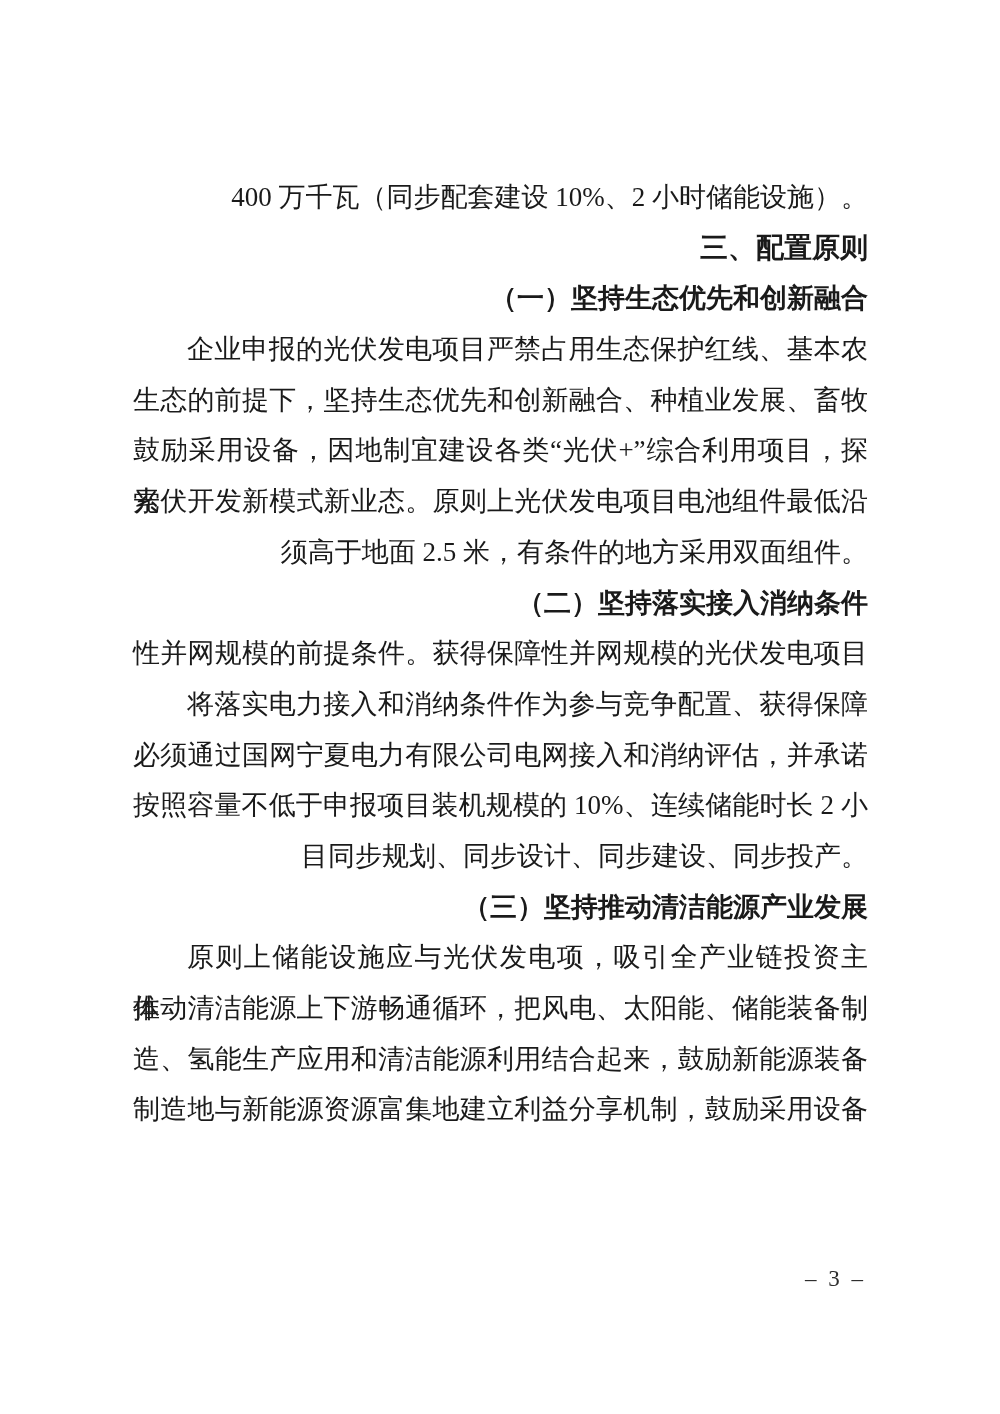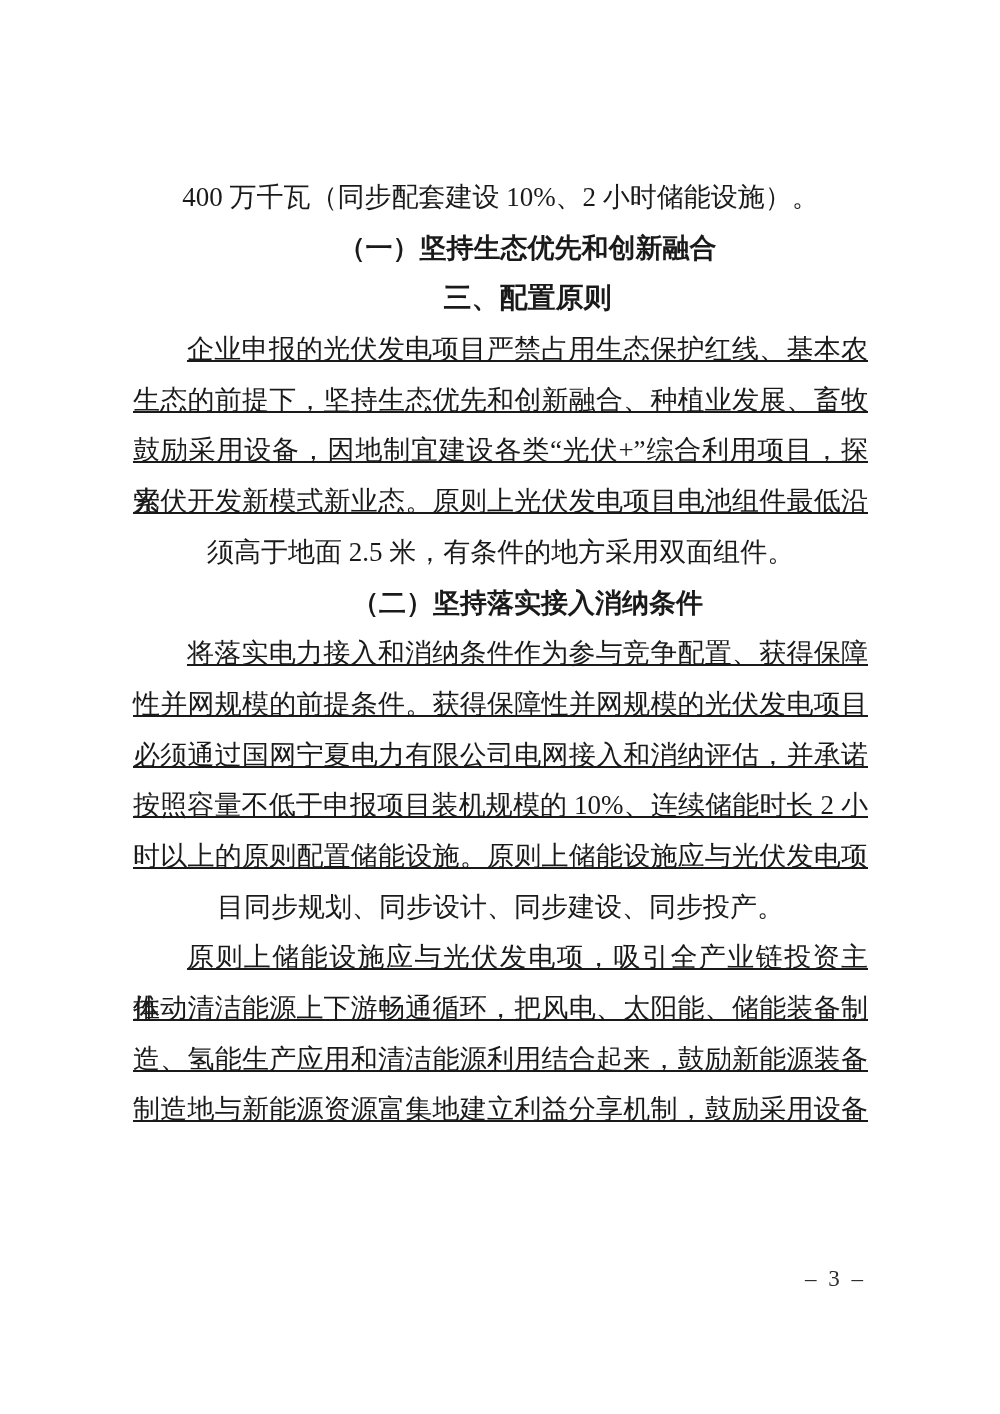--- a/index.html
+++ b/index.html
@@ -20,27 +20,26 @@
       position: absolute;
       left: 133px;
       top: 172px;
       width: 735px;
     }
     .line {
       font-size: 27px;
       height: 50.7px;
       line-height: 50.7px;
       white-space: normal;
-      text-align: center;
+      text-align: right;
     }
     
     .full {
       text-align: justify;
       text-align-last: justify;
-      text-decoration: underline;
     }
     
     .indent {
       text-indent: 54px;
     }
     
     .h1 {
       font-family: "Liberation Sans", "DejaVu Sans", sans-serif;
       font-weight: bold;
       font-size: 28px;
@@ -59,33 +58,33 @@
       color: #2e2e2e;
       font-family: "Liberation Serif", "DejaVu Serif", serif;
     }
   </style>
 </head>
 <body>
 
 <div class="page">
   <div class="content">
     <div class="line">400 万千瓦（同步配套建设 10%、2 小时储能设施）。</div>
+    <div class="line h1 indent">三、配置原则</div>
     <div class="line h2 indent">（一）坚持生态优先和创新融合</div>
-    <div class="line h1 indent">三、配置原则</div>
     <div class="line full indent">企业申报的光伏发电项目严禁占用生态保护红线、基本农</div>
     <div class="line full">生态的前提下，坚持生态优先和创新融合、种植业发展、畜牧</div>
     <div class="line full">鼓励采用设备，因地制宜建设各类“光伏+”综合利用项目，探索</div>
     <div class="line full">光伏开发新模式新业态。原则上光伏发电项目电池组件最低沿</div>
     <div class="line">须高于地面 2.5 米，有条件的地方采用双面组件。</div>
     <div class="line h2 indent">（二）坚持落实接入消纳条件</div>
+    <div class="line full">性并网规模的前提条件。获得保障性并网规模的光伏发电项目</div>
     <div class="line full indent">将落实电力接入和消纳条件作为参与竞争配置、获得保障</div>
-    <div class="line full">性并网规模的前提条件。获得保障性并网规模的光伏发电项目</div>
     <div class="line full">必须通过国网宁夏电力有限公司电网接入和消纳评估，并承诺</div>
     <div class="line full">按照容量不低于申报项目装机规模的 10%、连续储能时长 2 小</div>
-    <div class="line full">时以上的原则配置储能设施。原则上储能设施应与光伏发电项</div>
     <div class="line">目同步规划、同步设计、同步建设、同步投产。</div>
+    <div class="line h2 indent">（三）坚持推动清洁能源产业发展</div>
     <div class="line full indent">原则上储能设施应与光伏发电项，吸引全产业链投资主体，</div>
     <div class="line full">推动清洁能源上下游畅通循环，把风电、太阳能、储能装备制</div>
     <div class="line full">造、氢能生产应用和清洁能源利用结合起来，鼓励新能源装备</div>
     <div class="line full">制造地与新能源资源富集地建立利益分享机制，鼓励采用设备</div>
   </div>
   <div class="page-number">– 3 –</div>
 </div>
 
 </body></html>

